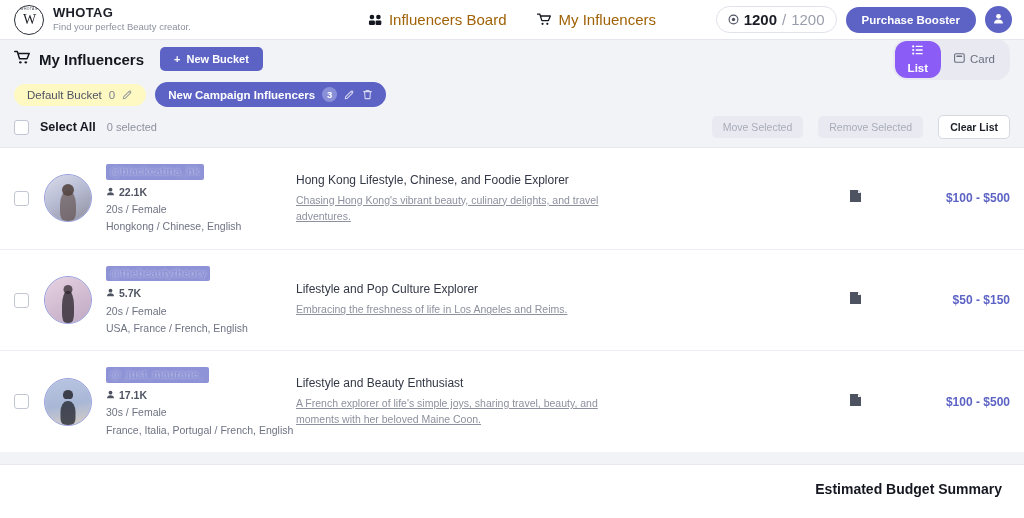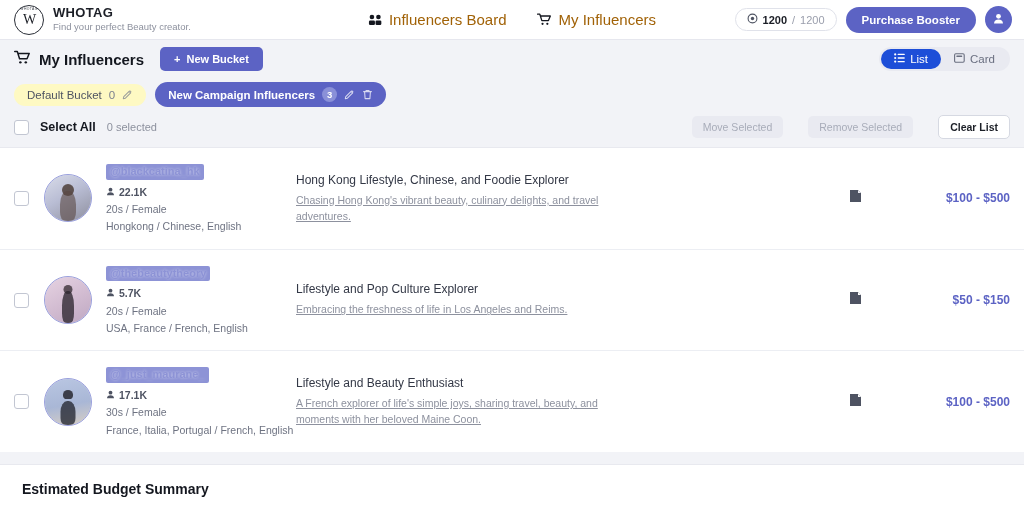--- a/index.html
+++ b/index.html
@@ -48,21 +48,21 @@
     font-size: 15px; color: #a16207; cursor: pointer;
   }
   .navitem svg { display: block; }
 
   .topright {
     margin-left: auto; display: flex; align-items: center; gap: 9px;
   }
   .credit-pill {
     display: flex; align-items: flex-end; gap: 5px;
     border: 1px solid #e0e2ea; border-radius: 14px;
-    padding: 4px 11px; background: #fff; font-size: 11px; cursor: pointer;
+    padding: 4px 11px; background: #fff; font-size: 15px; cursor: pointer;
   }
   .credit-pill .used { font-weight: bold; color: #1b1e26; }
   .credit-pill .sep, .credit-pill .total { color: #9a9eac; }
   .btn-booster {
     background: #5c63c4; color: #fff; border: none; border-radius: 15px;
     padding: 7px 16px; font-size: 11.5px; font-weight: bold;
     font-family: "Liberation Sans", sans-serif; cursor: pointer;
   }
   .avatar-btn {
     width: 27px; height: 27px; border-radius: 50%; background: #5c63c4;
@@ -87,21 +87,21 @@
   }
   .viewtoggle {
     margin-left: auto; display: flex; align-items: center;
     background: #e9eaf1; border-radius: 14px; padding: 2px;
   }
   .vt {
     display: flex; align-items: center; gap: 5px;
     padding: 4px 13px; border-radius: 12px; font-size: 11.5px;
     color: #6a6f80; cursor: pointer;
   }
-  .vt.active { background: #1d4ed8; color: #fff; font-weight: normal; }
+  .vt.active { background: #8b5cf6; color: #fff; font-weight: bold; flex-direction: column; }
 
   
   .buckets { display: flex; align-items: center; gap: 9px; padding: 4px 14px 8px; }
   .chip {
     display: flex; align-items: center; gap: 7px;
     background: #fef9c3; color: #4e5362; border-radius: 14px;
     padding: 5px 13px; font-size: 11.5px; cursor: pointer;
   }
   .chip.active { background: #5c63c4; color: #fff; font-weight: bold; }
   .chip .count { color: #7b808f; }
@@ -115,21 +115,21 @@
   
   .selectbar {
     display: flex; align-items: center; padding: 0 14px 8px; gap: 11px;
   }
   .checkbox {
     width: 15px; height: 15px; border: 1.5px solid #c2c6d2;
     border-radius: 3px; background: #fff; cursor: pointer; flex: none;
   }
   .selectall { font-size: 12.5px; font-weight: bold; color: #14171f; cursor: pointer; }
   .selcount { font-size: 11px; color: #8d919e; }
-  .actbtns { margin-left: auto; display: flex; gap: 25px; align-items: center; }
+  .actbtns { margin-left: auto; display: flex; gap: 15px; align-items: center; }
   .abtn {
     font-size: 10.5px; padding: 5px 11px; border-radius: 5px;
     background: #e9eaf1; color: #a8acb9; border: none;
     font-family: "Liberation Sans", sans-serif; cursor: not-allowed;
   }
   .abtn.enabled {
     background: #fff; color: #1b1e26; border: 1px solid #d6d9e2;
     font-weight: bold; cursor: pointer;
   }
 
@@ -178,21 +178,21 @@
   .pricecol {
     width: 120px; flex: none; text-align: right;
     font-size: 12px; font-weight: bold; color: #5c63c4;
   }
 
   
   .budget {
     background: #fff; border-top: 1px solid #e8e9ef;
     margin-top: 12px; padding: 16px 22px 10px;
   }
-  .budget h3 { font-size: 14px; color: #14171f; margin-bottom: 15px; }
+  .budget h3 { font-size: 14px; color: #14171f; margin-bottom: 15px; text-align: right; }
   .brow {
     display: flex; align-items: center; justify-content: space-between;
     padding: 6px 0;
   }
   .brow .lbl { font-size: 12px; color: #555a68; }
   .brow .val { font-size: 12.5px; font-weight: bold; color: #14171f; }
 </style>
 </head>
 <body>
 

